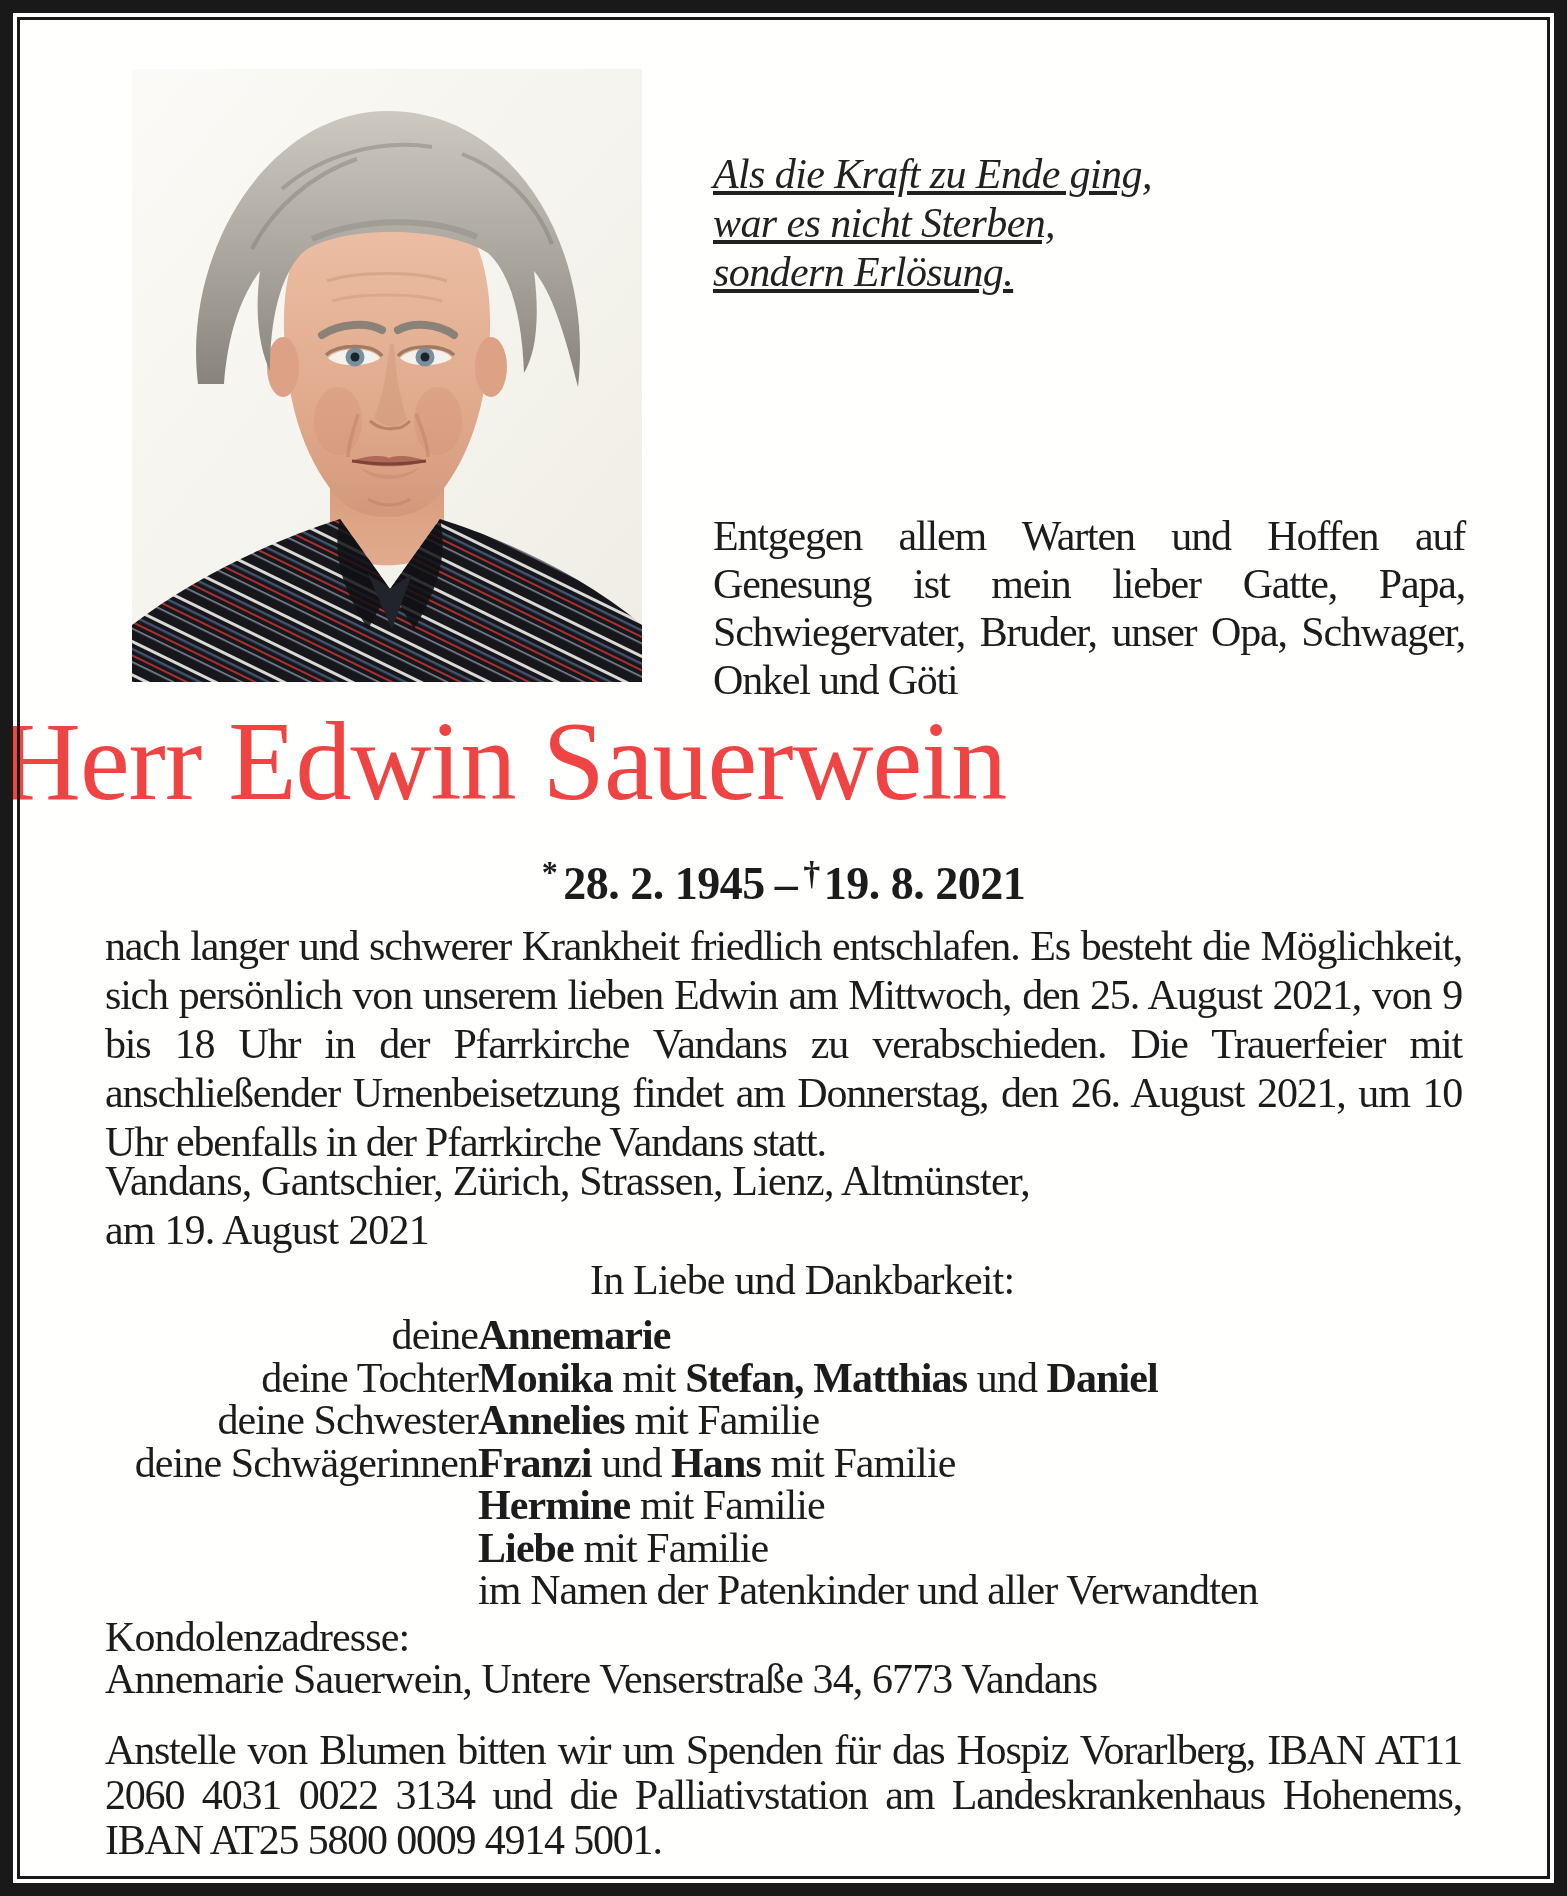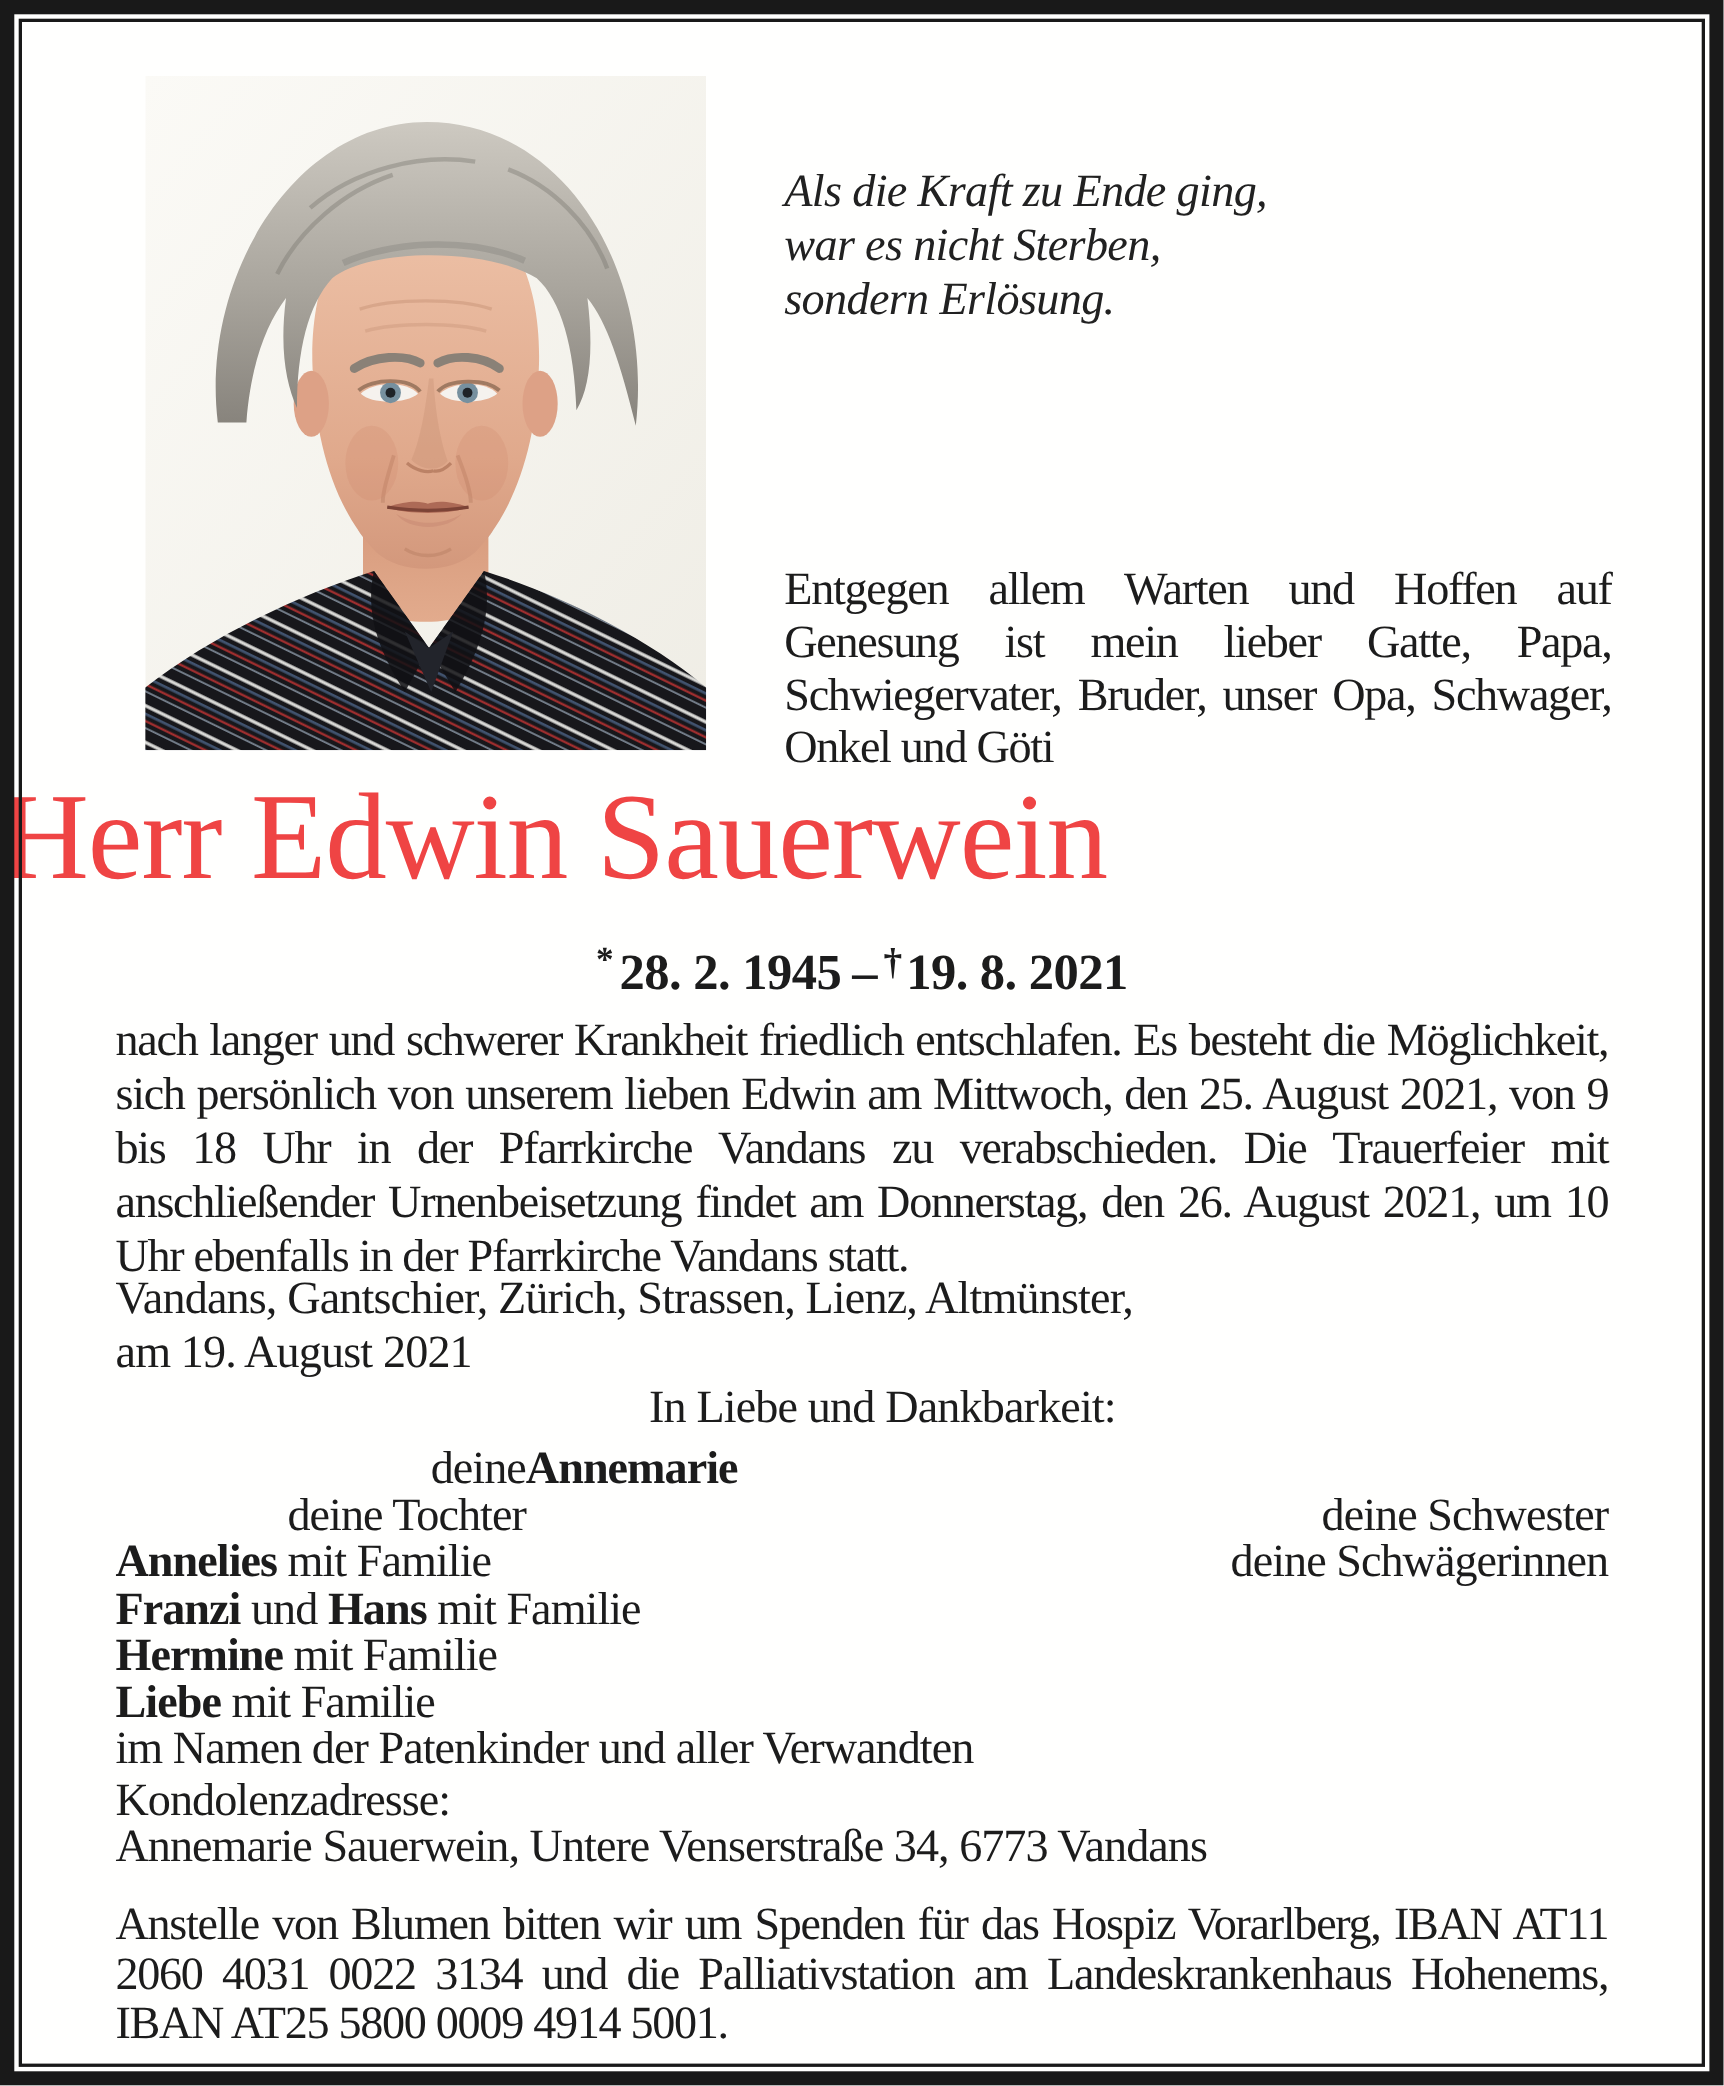--- a/index.html
+++ b/index.html
@@ -31,20 +31,21 @@
     overflow: hidden;
   }
   .photo svg { display: block; width: 100%; height: 100%; }
 
   .quote {
     position: absolute; left: 713px; top: 150px;
     font-style: italic;
     font-size: 42px; line-height: 49px;
     letter-spacing: -0.6px;
     color: #212121;
+    text-decoration: underline;
   }
 
   .intro {
     position: absolute; left: 713px; top: 512px;
     width: 752px;
     font-size: 42px; line-height: 48px;
     letter-spacing: -1.2px;
     text-align: justify;
   }
 
@@ -225,20 +226,21 @@
     <p class="date-line">am 19. August 2021</p>
   </div>
 
   <div class="gratitude">In Liebe und Dankbarkeit:</div>
 
   <div class="mourners">
     <div class="m-prefix">deine</div>
     <div class="m-names"><span class="b">Annemarie</span></div>
 
     <div class="m-prefix">deine Tochter</div>
+    <div class="m-names"><span class="b">Monika</span><span> mit </span><span class="b">Stefan, Matthias</span><span> und </span><span class="b">Daniel</span></div>
 
     <div class="m-prefix">deine Schwester</div>
     <div class="m-names"><span class="b">Annelies</span><span> mit Familie</span></div>
 
     <div class="m-prefix">deine Schwägerinnen</div>
     <div class="m-names"><span class="b">Franzi</span><span> und </span><span class="b">Hans</span><span> mit Familie</span></div>
 
     <div class="m-prefix"></div>
     <div class="m-names"><span class="b">Hermine</span><span> mit Familie</span></div>
 

